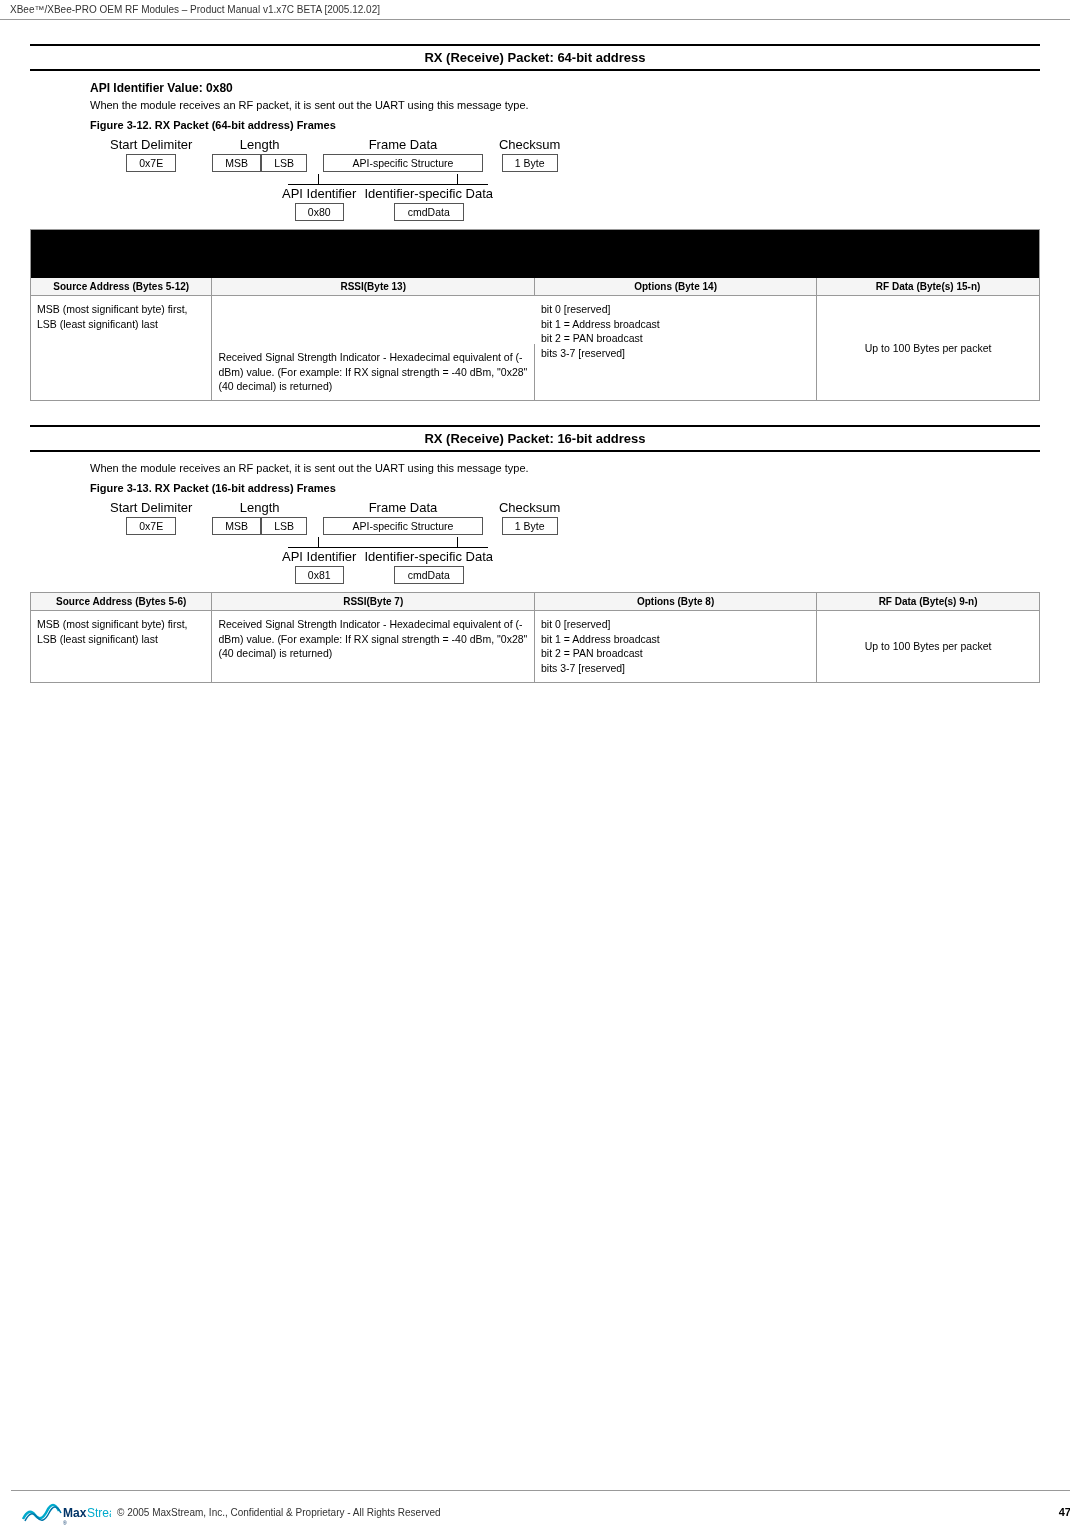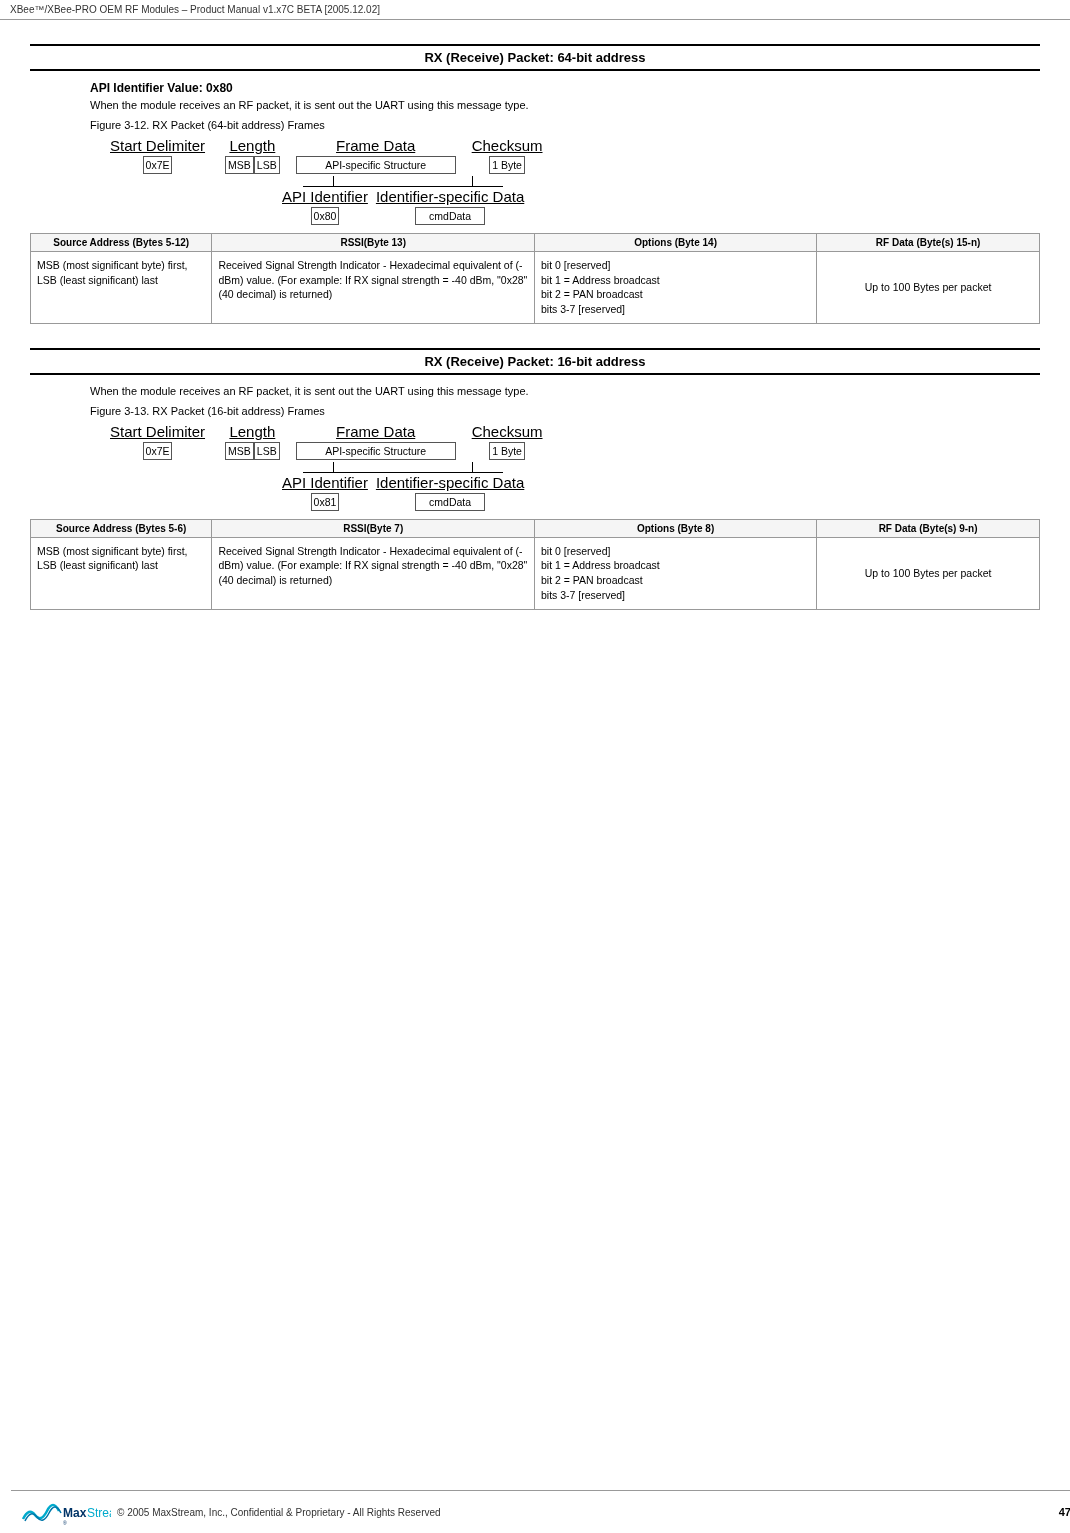--- a/index.html
+++ b/index.html
@@ -44,21 +44,21 @@
     }
 
     .api-id-desc {
       font-size: 11px;
       margin: 0 0 8px 60px;
     }
 
     
     .figure-caption {
       font-size: 11px;
-      font-weight: normal;
+      font-weight: bold;
       margin: 8px 0 6px 60px;
     }
 
     .pt-head-cell {
       font-size: 10px;
       font-weight: bold;
       padding: 3px 6px;
       border-right: 1px solid #999;
       background: #f5f5f5;
       text-align: center;
@@ -71,21 +71,21 @@
       vertical-align: top;
       line-height: 1.4;
     }
 
     .pt-cell:last-child {
       border-right: none;
     }
 
     
     .col-src-64  { width: 18%; }
-    .col-rssi-64 { width: 32%; }
+    .col-rssi-64 { width: 32%; margin-top: 48px; }
     .col-opt-64  { width: 28%; }
     .col-rf-64   { width: 22%; }
 
     
     .col-src-16  { width: 18%; }
     .col-rssi-16 { width: 32%; }
     .col-opt-16  { width: 28%; }
     .col-rf-16   { width: 22%; }
 
     .footer-logo {
@@ -115,28 +115,27 @@
       margin-bottom: 1px;
     }
 
     .tl-item {
       display: flex;
       flex-direction: column;
       align-items: center;
     }
 
     .tl-lbl {
-      font-size: 15px;
+      font-size: 13px;
       margin-bottom: 2px;
-      text-decoration: underline;
     }
 
     .tl-box {
       border: 1px solid #555;
-      padding: 2px 2px;
+      padding: 2px 12px;
       font-size: 10.5px;
       text-align: center;
       background: #fff;
     }
 
     .tl-gap { width: 8px; }
   </style>
 </head>
 <body>
 

